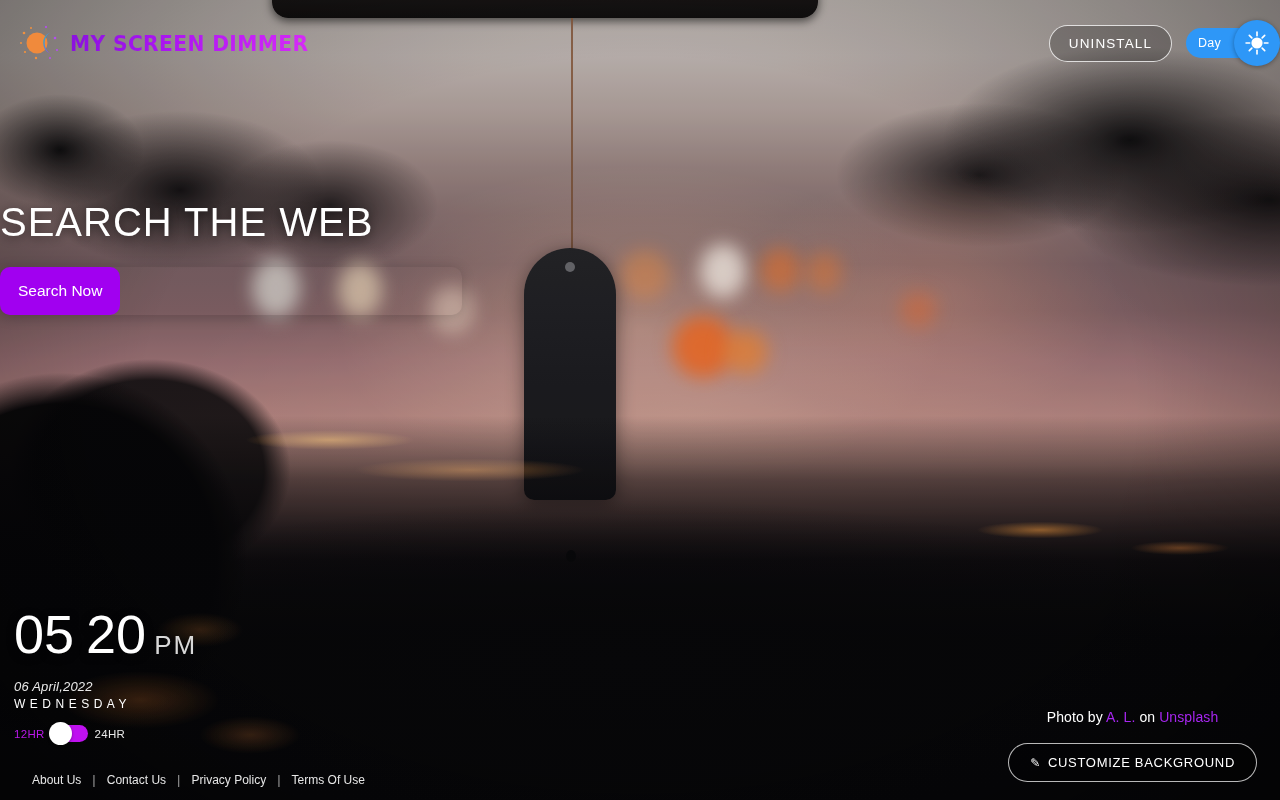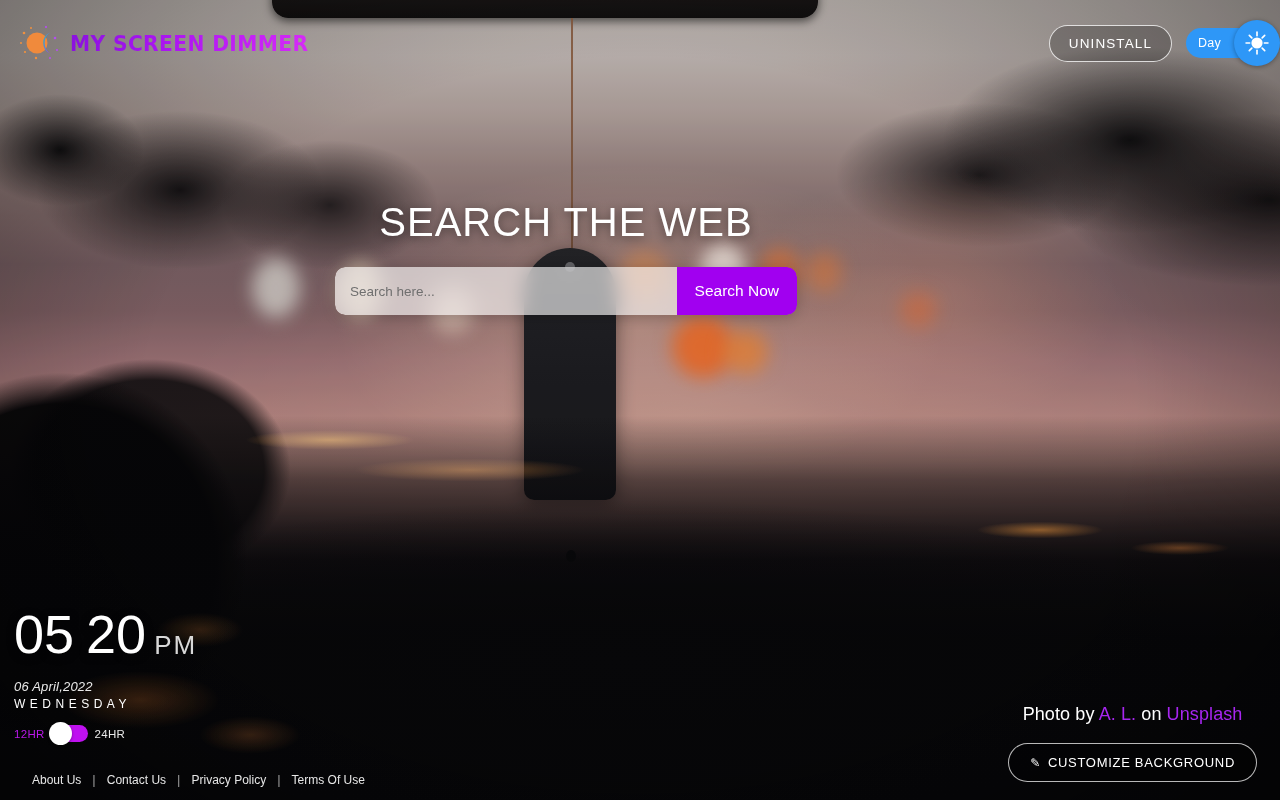--- a/index.html
+++ b/index.html
@@ -149,21 +149,21 @@
   .mode-knob {
     position:absolute; right:-18px; top:-8px;
     width:46px; height:46px; border-radius:50%;
     background:#2e97f7; display:flex; align-items:center; justify-content:center;
     box-shadow:0 1px 5px rgba(0,0,0,.35);
   }
 
   
   .search-zone {
     position:absolute; left:0; top:200px; width:1132px;
-    display:flex; flex-direction:column; align-items:center; z-index:25;
+    display:flex; flex-direction:column; align-items:flex-start; z-index:25;
   }
   .search-title {
     color:#fff; font-size:40px; font-weight:400; letter-spacing:1px;
     text-shadow:0 2px 10px rgba(0,0,0,.45); margin-bottom:22px;
   }
   .search-box {
     display:flex; width:462px; height:48px; border-radius:10px; overflow:hidden;
     box-shadow:0 2px 14px rgba(0,0,0,.20);
   }
   .search-input {
@@ -222,21 +222,21 @@
     color:#e6e6e6; font-size:12px; text-decoration:none; padding:0 11px;
   }
   .footer-links a:first-child { padding-left:0; }
   .fsep { color:#9a9a9a; font-size:13px; }
 
   
   .credit-zone {
     position:absolute; right:23px; bottom:18px; z-index:25;
     display:flex; flex-direction:column; align-items:center; gap:18px;
   }
-  .photo-credit { color:#fff; font-size:18px; letter-spacing:.1px;margin-top:47px; }
+  .photo-credit { color:#fff; font-size:14px; letter-spacing:.1px;margin-top:47px; }
   .photo-credit a { color:#a726f0; text-decoration:none; }
   .customize-btn {
     display:flex; align-items:center; gap:7px;
     border:1px solid rgba(255,255,255,.72);
     background:rgba(0,0,0,.25);
     color:#fff; font-size:13px; letter-spacing:.7px;
     padding:11px 21px; border-radius:24px; cursor:pointer;
     font-family:"Liberation Sans", sans-serif;
   }
   .pencil { font-size:12px; transform:rotate(-8px); }
@@ -320,21 +320,20 @@
           </g>
         </svg>
       </span>
     </div>
   </div>
 </div>
 
 <div class="search-zone">
   <div class="search-title">SEARCH THE WEB</div>
   <div class="search-box">
-    <input class="search-input" type="text" placeholder="Search here..." style="">
     <button class="search-btn">Search Now</button>
   </div>
 </div>
 
 <div class="clock-zone">
   <div class="clock-time">
     <span class="clock-hh">05</span>
     <span class="clock-mm">20</span>
     <span class="clock-ampm">PM</span>
   </div>

